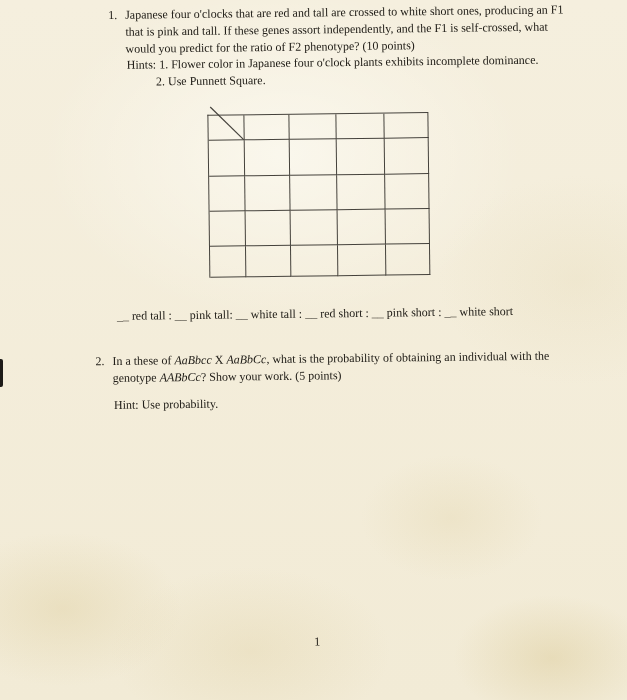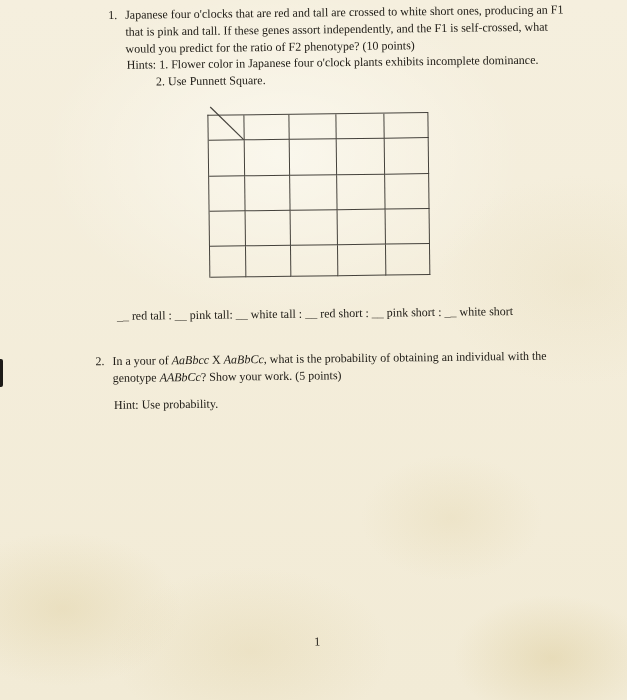--- a/index.html
+++ b/index.html
@@ -113,21 +113,21 @@
       <div class="cell"></div>
       <div class="cell"></div>
       <div class="cell"></div>
       <div class="cell"></div>
     </div>
 
     <div class="ratio-line">__ red tall : __ pink tall: __ white tall : __ red short : __ pink short : __ white short</div>
 
     <div class="question q2">
       <div class="qnum">2.</div>
-      <div class="qtext"><span>In a your of </span><span class="gene">AaBbcc</span><span> X </span><span class="gene">AaBbCc</span><span>, what is the probability of obtaining an individual with the genotype </span><span class="gene">AABbCc</span><span>? Show your work. (5 points)</span></div>
+      <div class="qtext"><span>In a these of </span><span class="gene">AaBbcc</span><span> X </span><span class="gene">AaBbCc</span><span>, what is the probability of obtaining an individual with the genotype </span><span class="gene">AABbCc</span><span>? Show your work. (5 points)</span></div>
     </div>
 
     <div class="q2-hint">Hint: Use probability.</div>
 
     <div class="page-number">1</div>
 
   </div>
 
   <div class="edge-mark"></div>
 </div>

